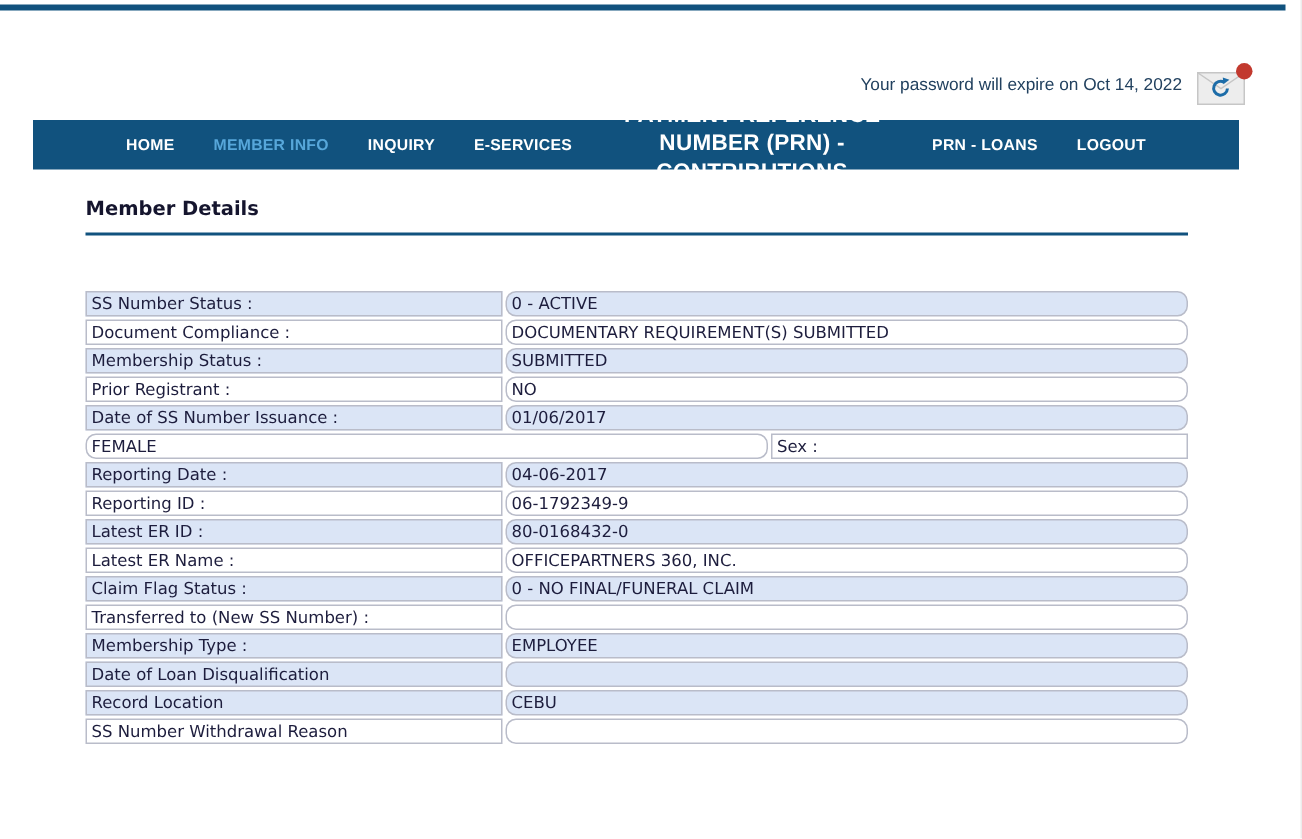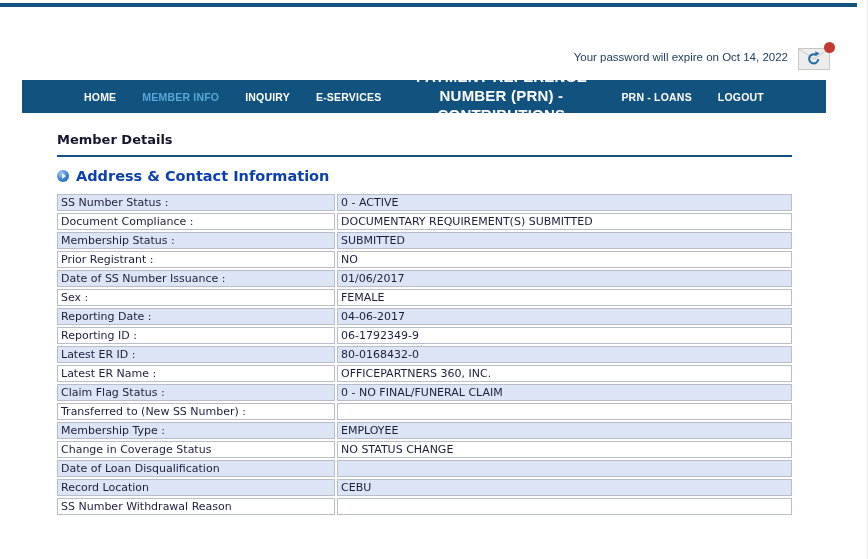--- a/index.html
+++ b/index.html
@@ -52,21 +52,21 @@
           border-left:4px solid #e9f2fb;border-top:3px solid transparent;border-bottom:3px solid transparent;}
   .section-title{font-family:"DejaVu Sans",sans-serif;font-size:14.5px;font-weight:bold;color:var(--section-heading-blue);}
 
   
   .details{position:absolute;left:57px;top:194px;width:735px;}
   .trow{display:flex;gap:2px;margin-bottom:2px;}
   .cell{border:1px solid var(--table-border-gray);height:17px;line-height:15px;
         font-family:"DejaVu Sans",sans-serif;font-size:11px;color:var(--table-text-navy);
         padding:0 2px 0 3px;overflow:hidden;white-space:nowrap;background:#fff;}
   .cell.label{width:278px;flex:0 0 auto;}
-  .cell.value{flex:1 1 auto;}
+  .cell.value{flex:1 1 auto;border-radius:7px;}
   .trow.stripe .cell{background:var(--table-stripe-blue);}
 </style>
 </head>
 <body>
 
 <div class="page">
 
   <div class="top-line"></div>
 
 
@@ -89,24 +89,20 @@
       <a class="nav-item">INQUIRY</a>
       <a class="nav-item">E-SERVICES</a>
       <a class="nav-item wide">PAYMENT REFERENCE NUMBER (PRN) - CONTRIBUTIONS</a>
       <a class="nav-item">PRN - LOANS</a>
       <a class="nav-item">LOGOUT</a>
     </nav>
 
   <div class="page-title">Member Details</div>
   <div class="title-rule"></div>
 
-  <div class="section-head">
-    <span class="bullet"></span>
-    <span class="section-title">Address &amp; Contact Information</span>
-  </div>
 
   <div class="details">
       <div class="trow stripe">
         <div class="cell label">SS Number Status :</div>
         <div class="cell value">0 - ACTIVE</div>
       </div>
       <div class="trow plain">
         <div class="cell label">Document Compliance :</div>
         <div class="cell value">DOCUMENTARY REQUIREMENT(S) SUBMITTED</div>
       </div>
@@ -116,22 +112,22 @@
       </div>
       <div class="trow plain">
         <div class="cell label">Prior Registrant :</div>
         <div class="cell value">NO</div>
       </div>
       <div class="trow stripe">
         <div class="cell label">Date of SS Number Issuance :</div>
         <div class="cell value">01/06/2017</div>
       </div>
       <div class="trow plain">
+        <div class="cell value">FEMALE</div>
         <div class="cell label">Sex :</div>
-        <div class="cell value">FEMALE</div>
       </div>
       <div class="trow stripe">
         <div class="cell label">Reporting Date :</div>
         <div class="cell value">04-06-2017</div>
       </div>
       <div class="trow plain">
         <div class="cell label">Reporting ID :</div>
         <div class="cell value">06-1792349-9</div>
       </div>
       <div class="trow stripe">
@@ -147,24 +143,20 @@
         <div class="cell value">0 - NO FINAL/FUNERAL CLAIM</div>
       </div>
       <div class="trow plain">
         <div class="cell label">Transferred to (New SS Number) :</div>
         <div class="cell value"></div>
       </div>
       <div class="trow stripe">
         <div class="cell label">Membership Type :</div>
         <div class="cell value">EMPLOYEE</div>
       </div>
-      <div class="trow plain">
-        <div class="cell label">Change in Coverage Status</div>
-        <div class="cell value">NO STATUS CHANGE</div>
-      </div>
       <div class="trow stripe">
         <div class="cell label">Date of Loan Disqualification</div>
         <div class="cell value"></div>
       </div>
       <div class="trow stripe">
         <div class="cell label">Record Location</div>
         <div class="cell value">CEBU</div>
       </div>
       <div class="trow plain">
         <div class="cell label">SS Number Withdrawal Reason</div>

